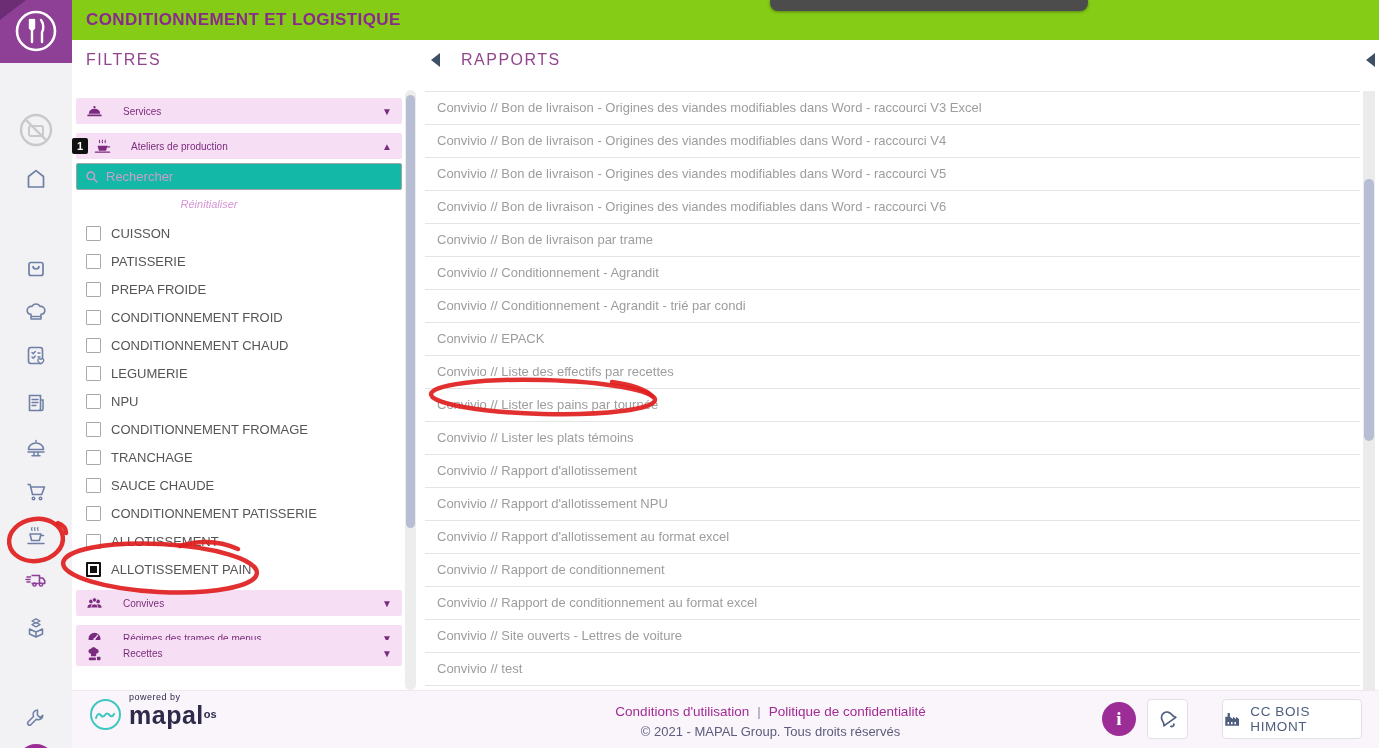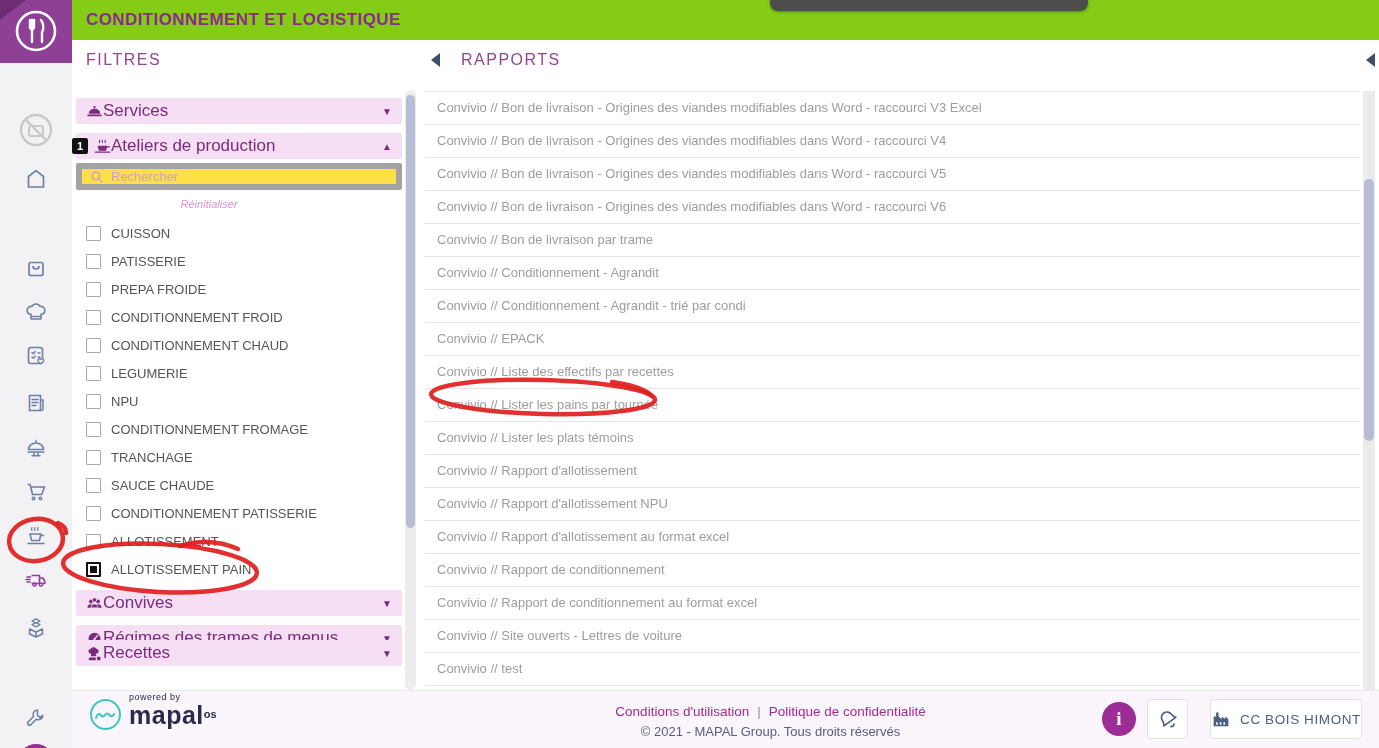--- a/index.html
+++ b/index.html
@@ -31,28 +31,28 @@
   .sb-big svg { width:40px; height:40px; }
 
   
   .filters { position:absolute; left:72px; top:40px; width:348px; height:650px;
     background:#fff; }
   .filters-title { position:absolute; left:14px; top:11px; font-size:16px;
     color:#91458f; letter-spacing:1.5px; }
   .fgroup { position:absolute; left:4px; width:326px; height:26px;
     background:#f6dff4; border-radius:2px; display:flex; align-items:center;
     padding:0 10px; cursor:pointer; }
-  .fgroup .glabel { font-size:17px; color:#7b2b7d; margin-left:0; flex:1; }
+  .fgroup .glabel { font-size:10px; color:#7b2b7d; margin-left:20px; flex:1; }
   .fgroup .arrow { font-size:10px; color:#7b2b7d; }
   .fgroup svg { width:17px; height:17px; flex:0 0 auto; }
   .badge { position:absolute; left:-4px; top:5px; width:16px; height:16px;
     background:#111; color:#fff; font-size:11px; font-weight:bold;
     display:flex; align-items:center; justify-content:center; border-radius:2px; }
   .search-box { position:absolute; left:4px; top:123px; width:326px; height:27px;
-    border:6px solid #a3a3a3; border-radius:2px; background:#fde047;
+    border:1px solid #a3a3a3; border-radius:2px; background:#14b8a6;
     display:flex; align-items:center; padding:0 8px; }
   .search-box input { border:none; outline:none; flex:1; font-size:13px;
     color:#7b2b7d; margin-left:7px; background:transparent; }
   .search-box input::placeholder { color:#cb9fcb; }
   .reset-link { position:absolute; left:0; top:158px; width:274px;
     text-align:center; font-size:11px; font-style:italic; color:#d694d6;
     cursor:pointer; }
   .cb-list { position:absolute; left:14px; top:179px; width:320px; }
   .cb-row { height:28px; display:flex; align-items:center; cursor:pointer; }
   .cb-box { width:15px; height:15px; border:1px solid #a9a9a9; border-radius:1px;
@@ -104,21 +104,21 @@
   .foot-links span.lnk { cursor:pointer; }
   .copyright { font-size:13px; color:#5c5c7c; margin-top:5px; }
   .info-btn { position:absolute; right:243px; top:11px; width:34px; height:34px;
     border-radius:50%; background:#9c2d96; color:#fff; display:flex;
     align-items:center; justify-content:center; font-size:19px; font-weight:bold;
     font-family:"Liberation Serif", serif; cursor:pointer; }
   .sq-btn { position:absolute; top:8px; height:40px; background:#fff;
     border:1px solid #e2e0e4; border-radius:4px; display:flex; align-items:center;
     justify-content:center; cursor:pointer; }
   .bell-btn { right:191px; width:41px; }
-  .site-btn { right:17px; width:152px; font-size:13.5px; color:#4e5e7e;
+  .site-btn { right:17px; width:140px; font-size:13.5px; color:#4e5e7e;
     letter-spacing:.6px; gap:9px; }
 
   
   .annot { position:absolute; left:0; top:0; width:1379px; height:748px;
     pointer-events:none; z-index:60; }
 </style>
 </head>
 <body>
 
 <div class="stage">

